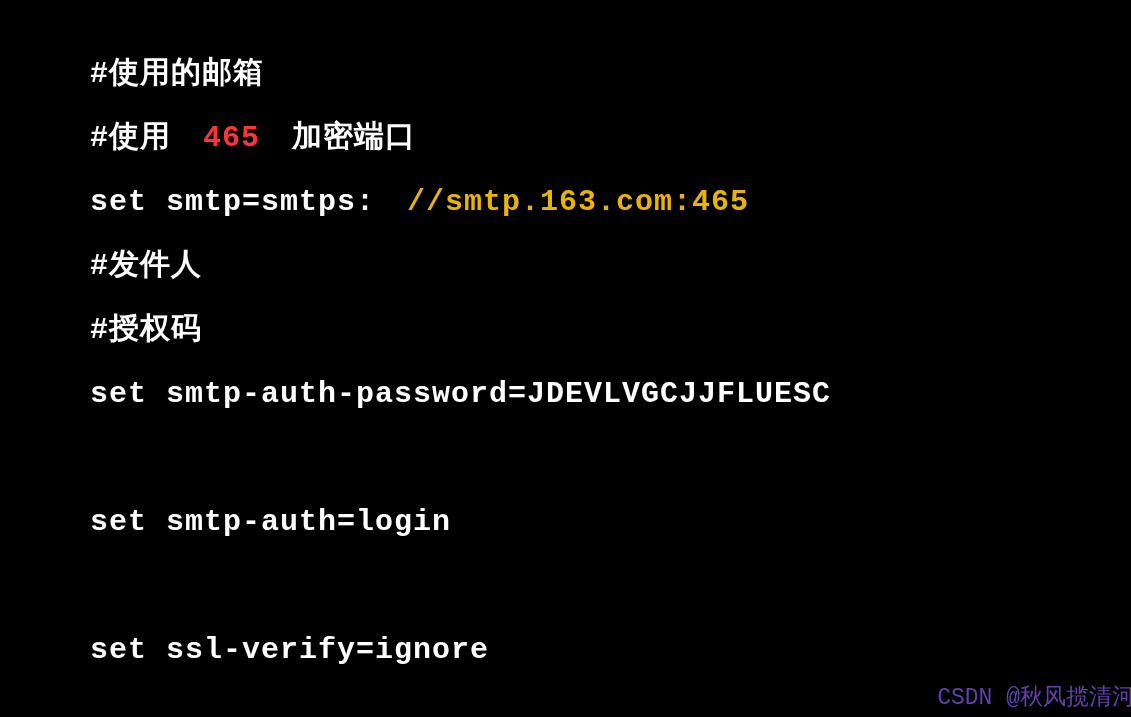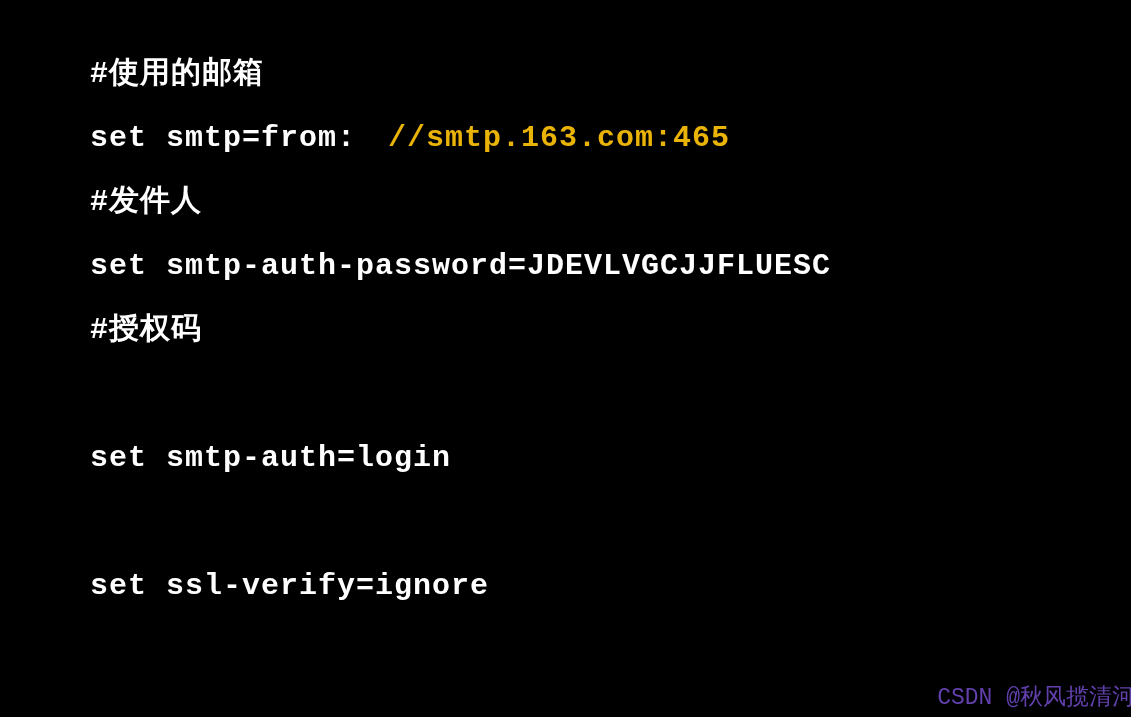--- a/index.html
+++ b/index.html
@@ -45,23 +45,24 @@
       color: #8b5cf6;
       opacity: 0.7;
       letter-spacing: 0;
     }
   </style>
 </head>
 <body>
 
 <div id="terminal">
     <div class="line"><span class="white">#使用的邮箱</span></div>
-    <div class="line"><span class="white">set smtp=from:</span><span class="blue">//smtp.163.com:465</span></div>
+    <div class="line"><span class="white">#使用</span><span class="red">465</span><span class="white">加密端口</span></div>
+    <div class="line"><span class="white">set smtp=smtps:</span><span class="blue">//smtp.163.com:465</span></div>
     <div class="line"><span class="white">#发件人</span></div>
+    <div class="line"><span class="white">#授权码</span></div>
     <div class="line"><span class="white">set smtp-auth-password=JDEVLVGCJJFLUESC</span></div>
-    <div class="line"><span class="white">#授权码</span></div>
     <div class="line"><span class="white"> </span></div>
     <div class="line"><span class="white">set smtp-auth=login</span></div>
     <div class="line"><span class="white"> </span></div>
     <div class="line"><span class="white">set ssl-verify=ignore</span></div>
   </div>
 
 <div class="watermark">CSDN @秋风揽清河</div>
 
 </body></html>

